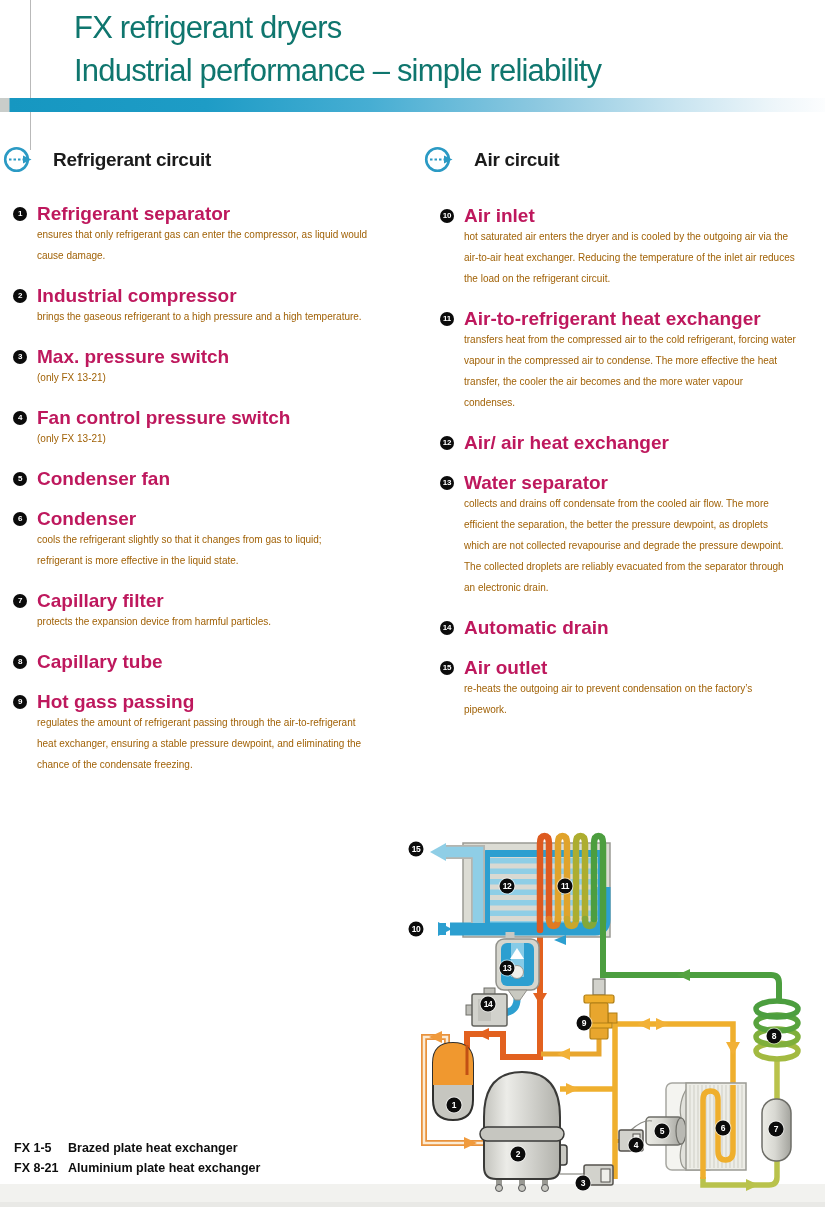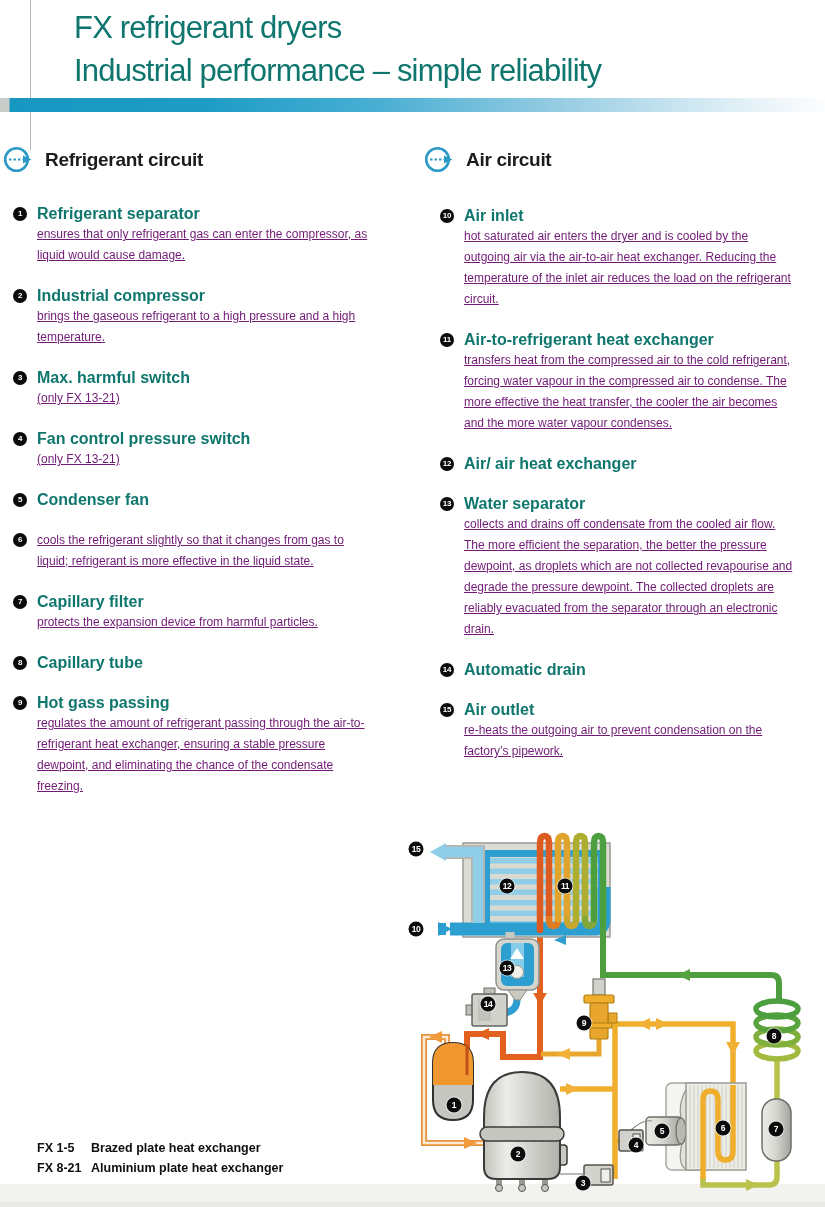--- a/index.html
+++ b/index.html
@@ -6,35 +6,35 @@
   .page{position:relative;width:825px;height:1207px;background:#fff;overflow:hidden;
         font-family:"Liberation Sans",sans-serif;color:#1c1c1c;}
   .vline{position:absolute;left:30px;top:0;width:1px;height:150px;background:#b9b9b9;}
   .title{position:absolute;left:38px;top:6px;line-height:43px;font-size:31px;font-weight:400;
          color:#0f766e;letter-spacing:-0.8px;white-space:nowrap;margin-left:36px;}
   .gradbar{position:absolute;left:0;top:98px;width:825px;height:14px;
     background:linear-gradient(90deg,#c9cdca 0,#c9cdca 9px,#1697c1 10px,#1e9cc6 25%,#47aed3 45%,#8cc8e0 65%,#c8e4f0 82%,#eef6fa 94%,#fcfdfe 100%);}
   .band1{position:absolute;left:0;top:1184px;width:825px;height:18px;background:#f2f2ef;}
   .band2{position:absolute;left:0;top:1202px;width:825px;height:5px;background:#e9e9e6;}
 
-  .sechead{position:absolute;display:flex;align-items:center;gap:10px;}
+  .sechead{position:absolute;display:flex;align-items:center;gap:18px;}
   .sechead .sectitle{font-size:19px;font-weight:bold;color:#1b1b1b;letter-spacing:-0.3px;white-space:nowrap;}
   .sechead svg{display:block;}
 
   .col{position:absolute;}
   .item{display:flex;margin-bottom:20px;}
   .badge{flex:0 0 14px;width:14px;height:14px;border-radius:50%;background:#0b0b0b;color:#fff;
          font-size:8px;font-weight:bold;line-height:14px;text-align:center;letter-spacing:-0.3px;margin-top:3px;}
   .itext{margin-left:10px;}
-  .ihead{font-size:16px;font-weight:bold;line-height:20px;color:#0f766e;}
-  .idesc{font-size:12px;line-height:21px;color:#701a75;max-width:332px;text-decoration:underline;}
+  .ihead{font-size:19px;font-weight:bold;line-height:20px;color:#be185d;}
+  .idesc{font-size:10px;line-height:21px;color:#a16207;max-width:332px;}
 
   .footnotes{position:absolute;left:14px;top:1138px;font-size:12.5px;font-weight:bold;color:#0e0e0e;}
   .fnrow{display:flex;line-height:20px;}
-  .fnmodel{width:54px;margin-left:23px;}
+  .fnmodel{width:54px;}
 
   .diagram{position:absolute;left:400px;top:827px;width:425px;height:380px;}
   .diagram svg{position:absolute;left:0;top:0;}
   .dbadge{position:absolute;width:15px;height:15px;border-radius:50%;background:#0b0b0b;color:#fff;
           font-size:8.5px;font-weight:bold;line-height:15px;text-align:center;transform:translate(-50%,-50%);
           letter-spacing:-0.4px;box-shadow:0 0 0 1px rgba(255,255,255,0.55);}
 </style>
 </head>
 <body>
 
@@ -83,40 +83,41 @@
       <div class="item">
         <span class="badge">2</span>
         <div class="itext">
           <div class="ihead">Industrial compressor</div>
           <div class="idesc">brings the gaseous refrigerant to a high pressure and a high temperature.</div>
         </div>
       </div>
       <div class="item">
         <span class="badge">3</span>
         <div class="itext">
-          <div class="ihead">Max. harmful switch</div>
+          <div class="ihead">Max. pressure switch</div>
           <div class="idesc">(only FX 13-21)</div>
         </div>
       </div>
       <div class="item">
         <span class="badge">4</span>
         <div class="itext">
           <div class="ihead">Fan control pressure switch</div>
           <div class="idesc">(only FX 13-21)</div>
         </div>
       </div>
       <div class="item">
         <span class="badge">5</span>
         <div class="itext">
           <div class="ihead">Condenser fan</div>
         </div>
       </div>
       <div class="item">
         <span class="badge">6</span>
         <div class="itext">
+          <div class="ihead">Condenser</div>
           <div class="idesc">cools the refrigerant slightly so that it changes from gas to liquid; refrigerant is more effective in the liquid state.</div>
         </div>
       </div>
       <div class="item">
         <span class="badge">7</span>
         <div class="itext">
           <div class="ihead">Capillary filter</div>
           <div class="idesc">protects the expansion device from harmful particles.</div>
         </div>
       </div>

